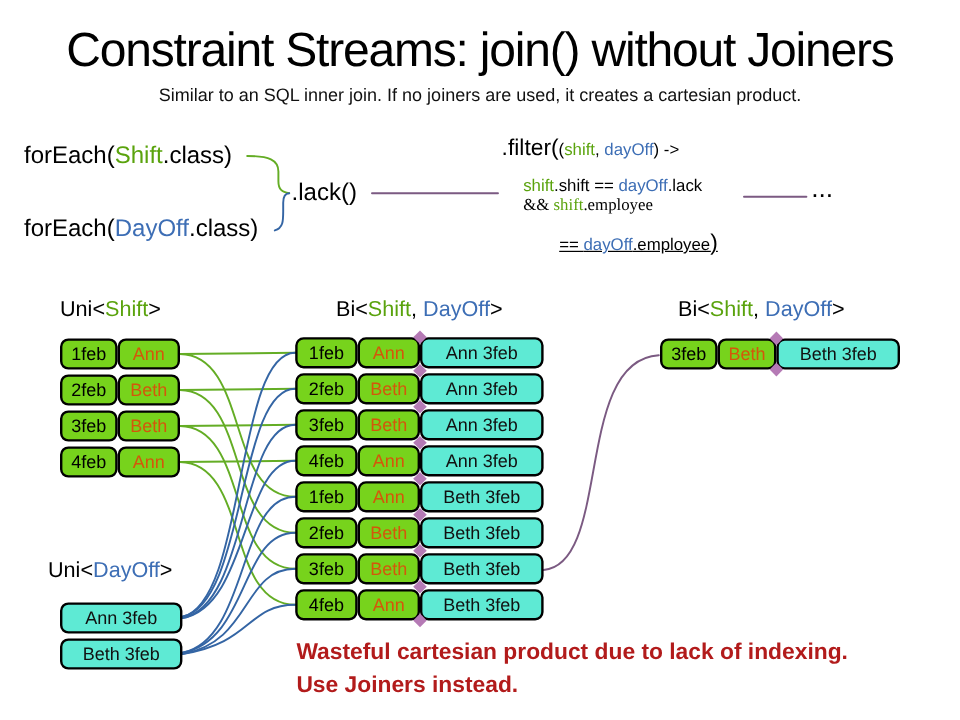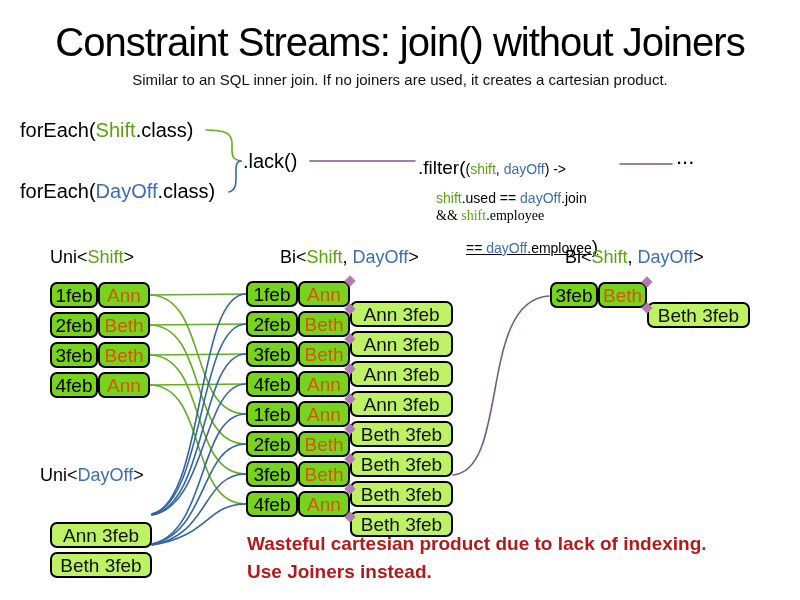--- a/index.html
+++ b/index.html
@@ -4,32 +4,32 @@
 <style>
   html,body{margin:0;padding:0;background:#fff;}
   #slide{position:relative;width:800px;height:600px;background:#ffffff;overflow:hidden;
          font-family:"Liberation Sans",sans-serif;color:#000;}
   #wires{position:absolute;left:0;top:0;z-index:1;}
   .title{position:absolute;left:0;top:20px;width:800px;text-align:center;
          font-size:40px;letter-spacing:-1px;z-index:2;}
   .subtitle{position:absolute;left:0;top:71px;width:800px;text-align:center;
          font-size:15px;color:#111;z-index:2;}
   .codeline{position:absolute;font-size:20px;white-space:nowrap;z-index:2;}
-  .fline{position:absolute;font-size:14px;white-space:nowrap;z-index:2;margin-top:44px;}
+  .fline{position:absolute;font-size:14px;white-space:nowrap;z-index:2;}
   .lg{font-size:19px;}
   .cg{color:#5aa30d;}
   .cb{color:#3d6eb5;}
   .collabel{position:absolute;font-size:18px;white-space:nowrap;z-index:2;}
   .row{position:absolute;display:flex;z-index:2;}
   .cell{box-sizing:border-box;height:26px;border:2px solid #000;border-radius:7px;
         display:flex;align-items:center;justify-content:center;
-        font-size:19px;line-height:1;background:#77d31c;white-space:nowrap;}
+        font-size:15px;line-height:1;background:#77d31c;white-space:nowrap;}
   .cell.date{width:52px;color:#000;}
   .cell.name{width:52px;color:#d4570b;}
-  .cell.pair{width:103px;background:#bef264;color:#111;margin-top:20px;}
+  .cell.pair{width:103px;background:#5eead4;color:#111;}
   .diamond{position:absolute;width:8px;height:8px;background:#b57ab5;
            transform:rotate(45deg);z-index:3;}
   .note{position:absolute;left:247px;top:530px;font-size:19px;line-height:28px;
         color:#b21b1b;z-index:2;white-space:nowrap;font-weight:bold;}
   .ellipsis{position:absolute;left:676px;top:144px;font-size:22px;z-index:2;}
 </style>
 </head>
 <body>
 
 <div id="slide">
@@ -79,21 +79,21 @@
   <div class="codeline" style="left:20px;top:180px;text-align:center;">
     <span>forEach(</span><span class="cb">DayOff</span><span>.class)</span>
   </div>
 
   <div class="codeline" style="left:243px;top:150px;">.lack()</div>
 
   <div class="fline" style="left:418px;top:113px;">
     <span class="lg">.filter(</span><span>(</span><span class="cg">shift</span><span>, </span><span class="cb">dayOff</span><span>) -&gt;</span>
   </div>
   <div class="fline" style="left:436px;top:146px;">
-    <span class="cg">shift</span><span>.used == </span><span class="cb">dayOff</span><span>.join</span>
+    <span class="cg">shift</span><span>.shift == </span><span class="cb">dayOff</span><span>.lack</span>
   </div>
   <div class="fline" style="left:436px;top:164px;font-family:Liberation Serif, serif;">
     <span>&amp;&amp; </span><span class="cg">shift</span><span>.employee</span>
   </div>
   <div class="fline" style="left:466px;top:192px;text-decoration:underline;">
     <span>== </span><span class="cb">dayOff</span><span>.employee</span><span class="lg">)</span>
   </div>
   <div class="ellipsis">...</div>
 
   <div class="collabel" style="left:50px;top:247px;">

